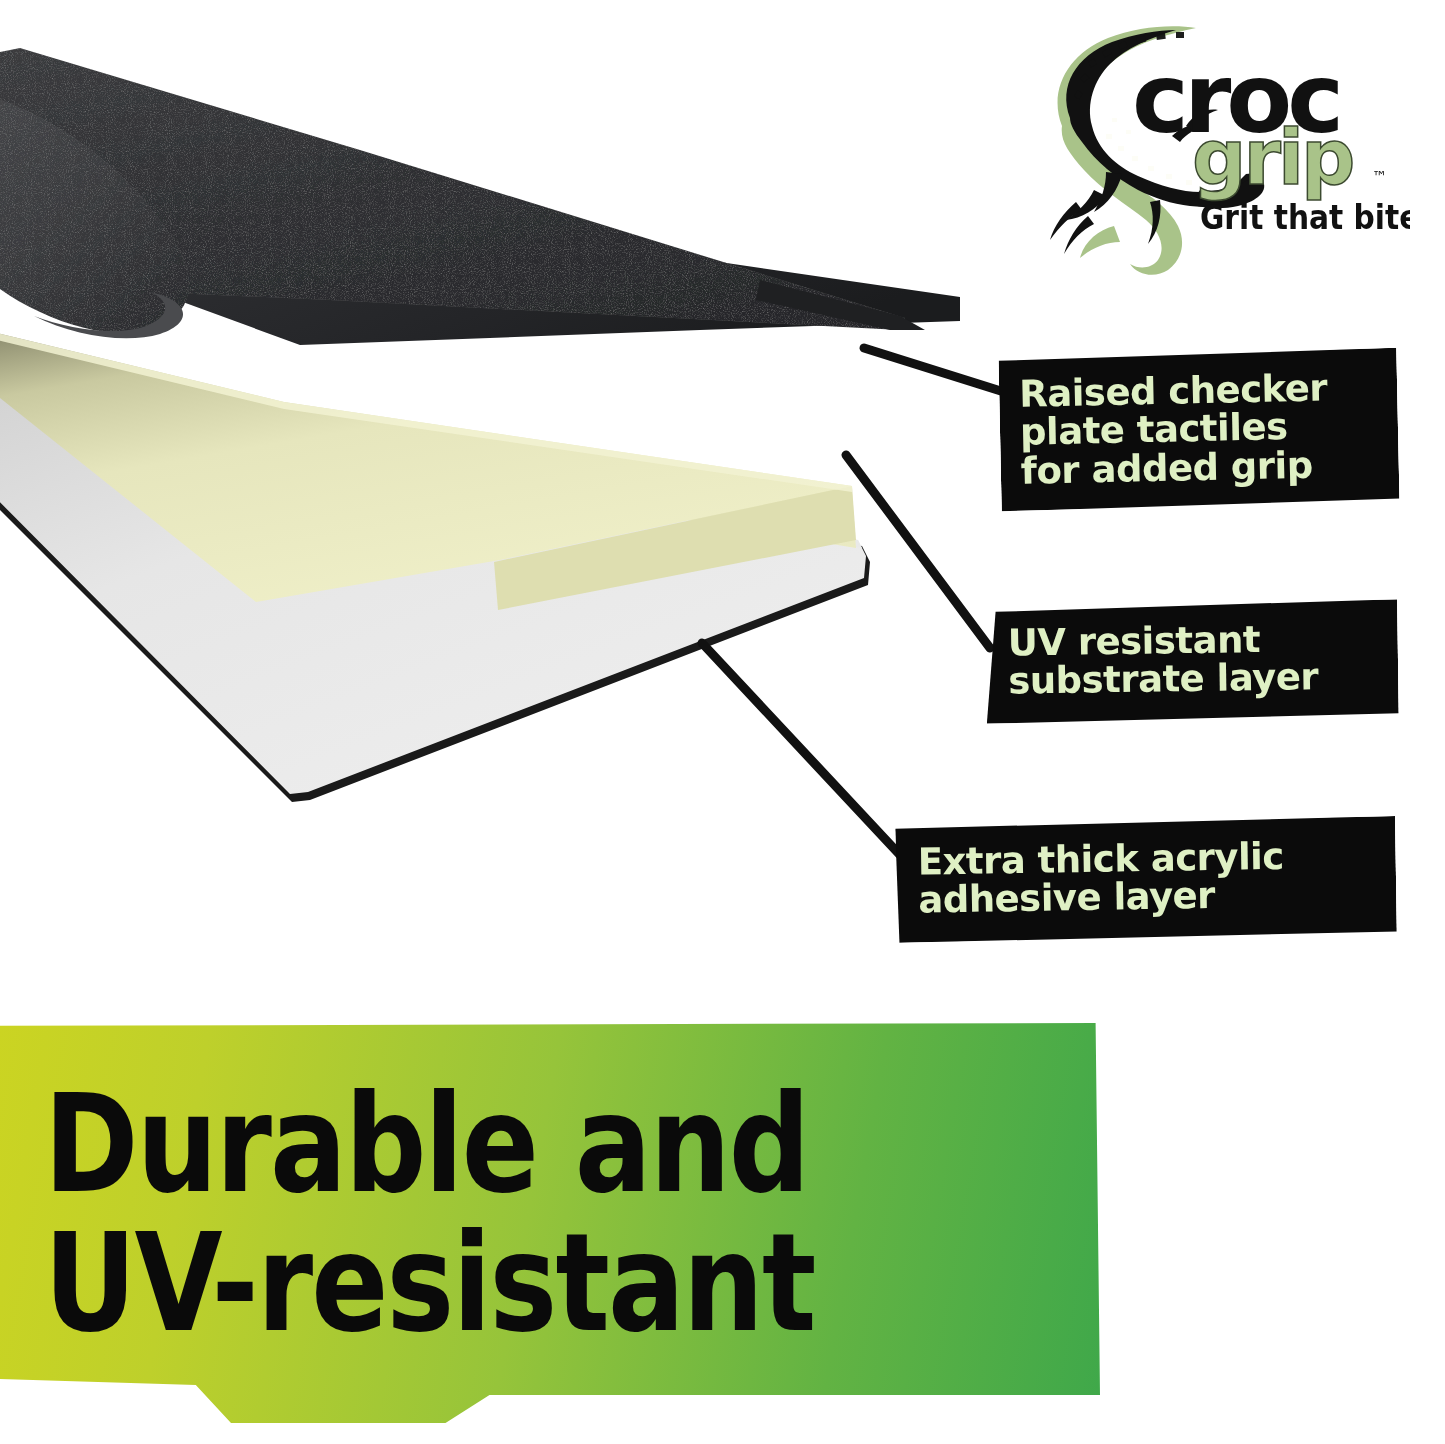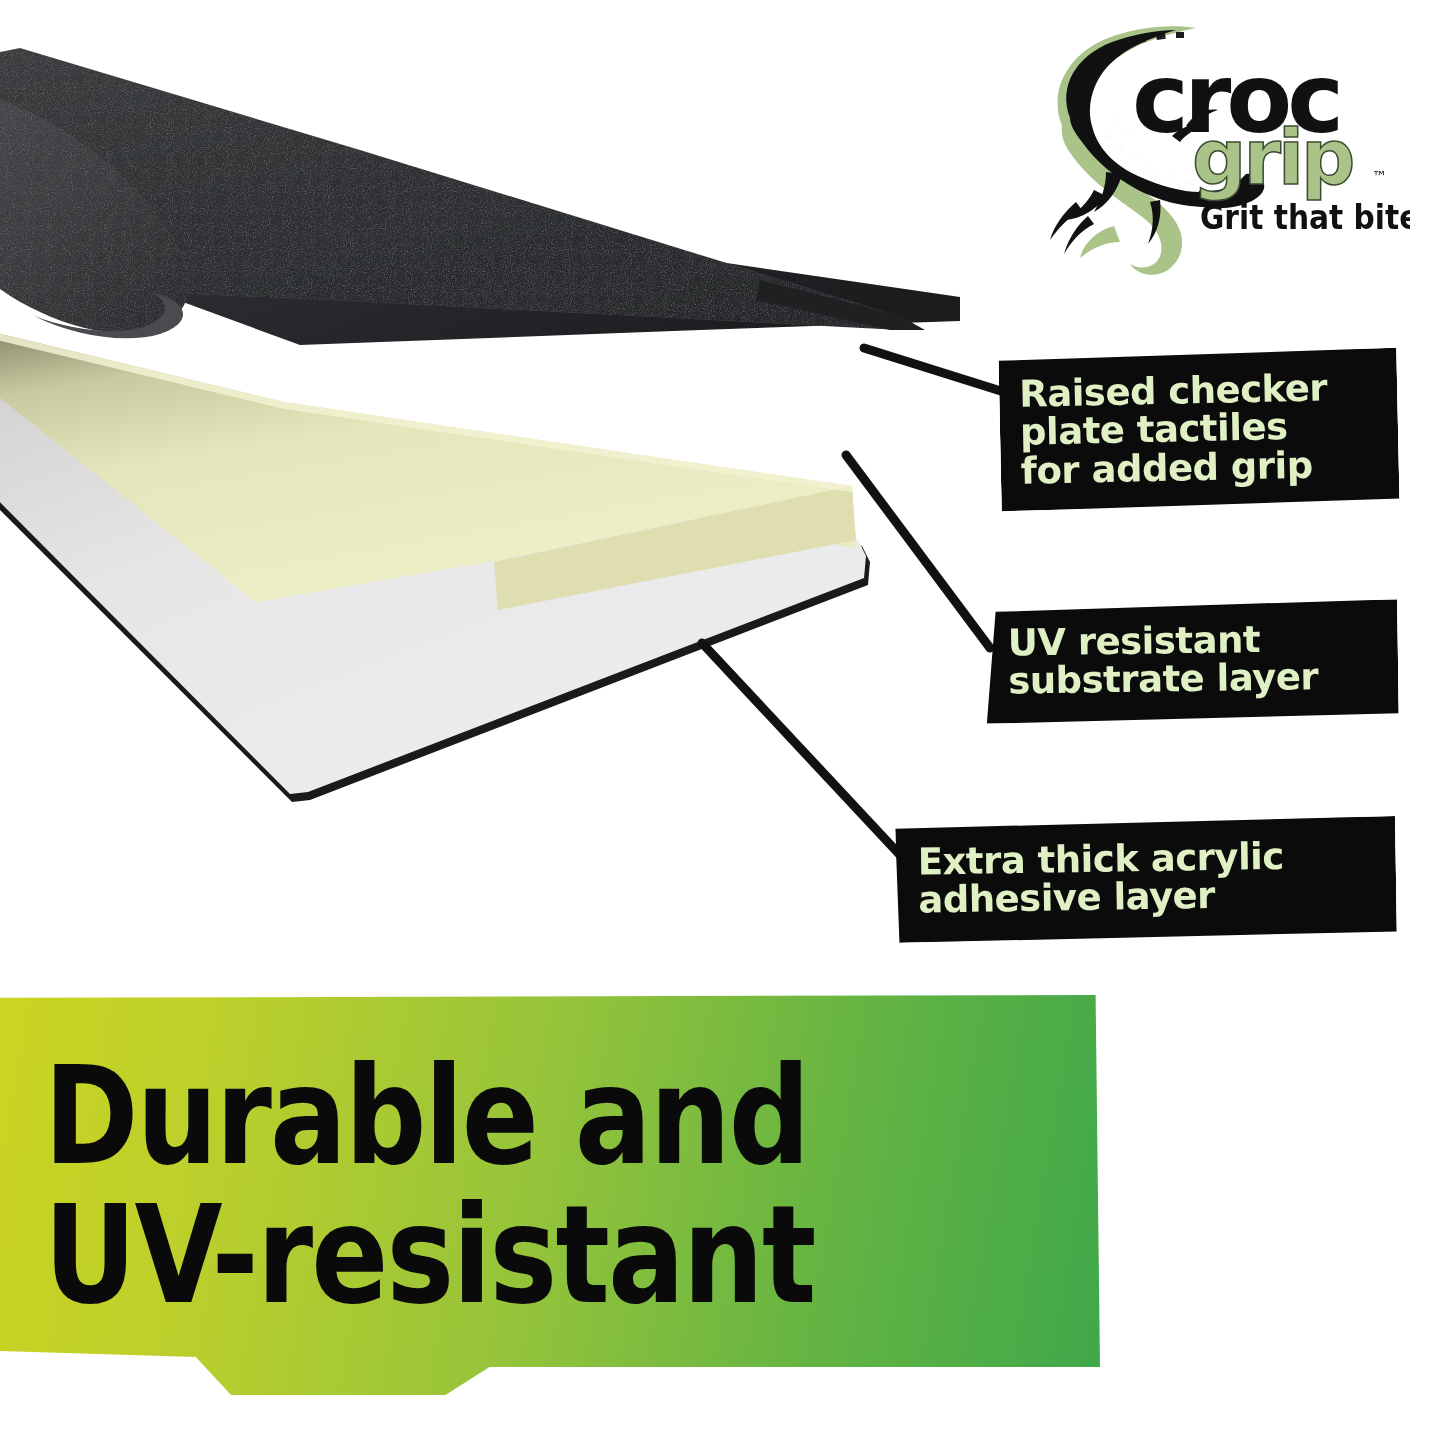--- a/index.html
+++ b/index.html
@@ -76,21 +76,21 @@
     padding: 20px 18px 22px 22px;
     font-size: 37px;
     transform: rotate(-0.9deg);
     clip-path: polygon(0% 4%, 100% 0%, 100% 97%, 0.5% 100%);
   }
 
   
   #banner {
     position: absolute;
     left: 0;
-    top: 995px;
+    top: 1023px;
     width: 1100px;
     height: 400px;
     background: linear-gradient(100deg, #cbd422 0%, #bed02b 18%, #96c43a 48%, #62b343 76%, #3fa84a 100%);
     clip-path: polygon(0% 0.7%, 99.6% 0%, 100% 93%, 44.5% 93%, 40.5% 100%, 21% 100%, 17.8% 90.5%, 0% 89%);
   }
   #banner-text {
     position: absolute;
     left: 44px;
     top: 52px;
     color: #0a0a0a;

